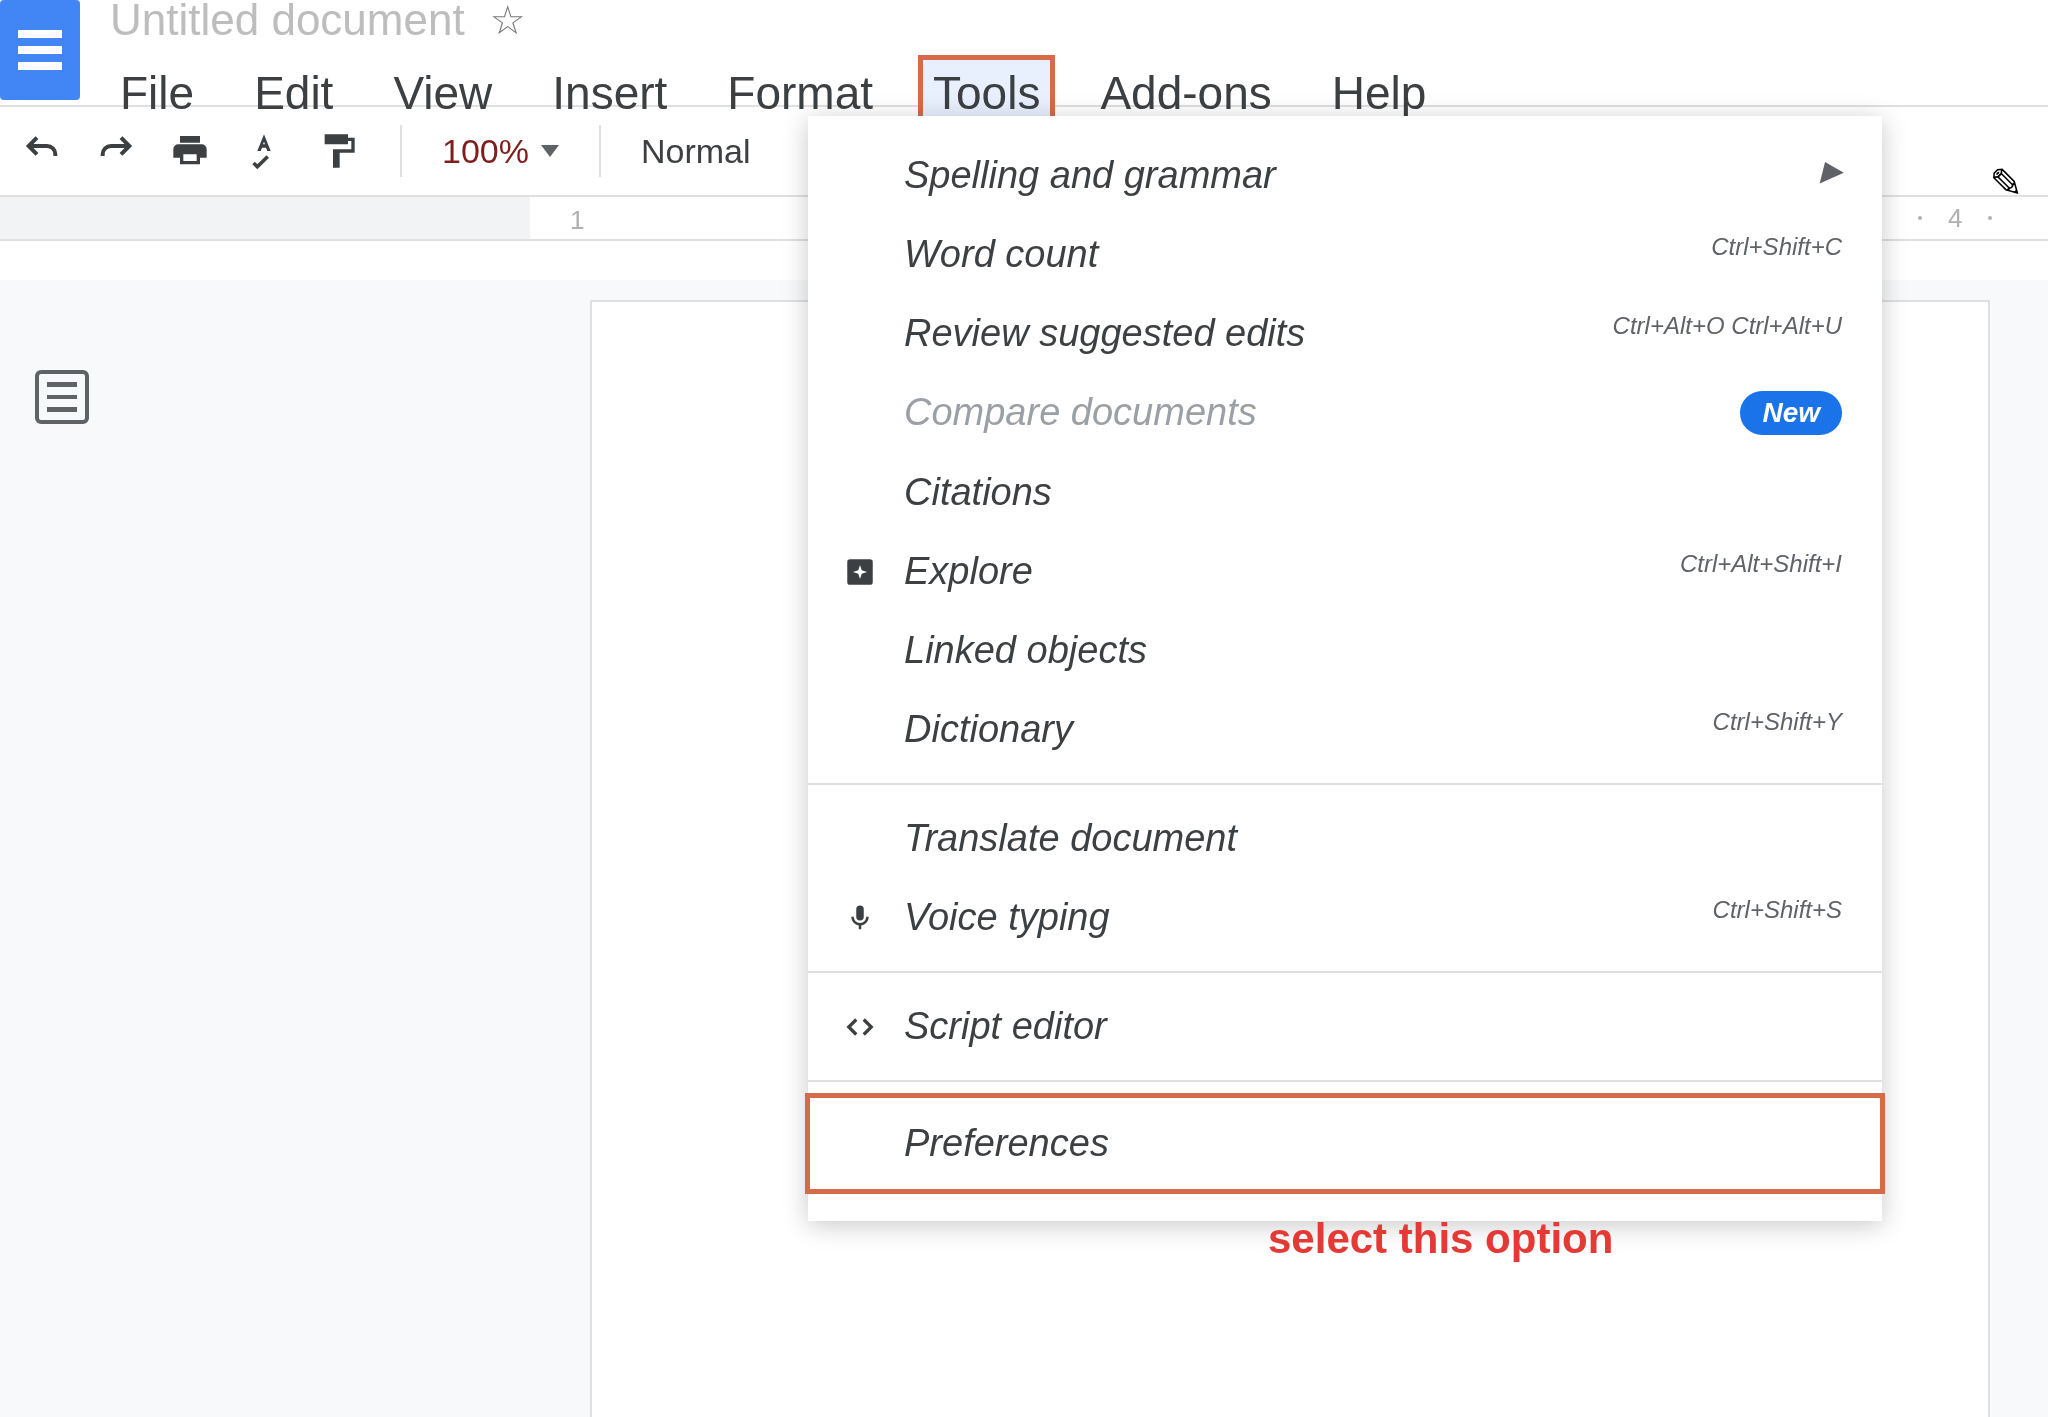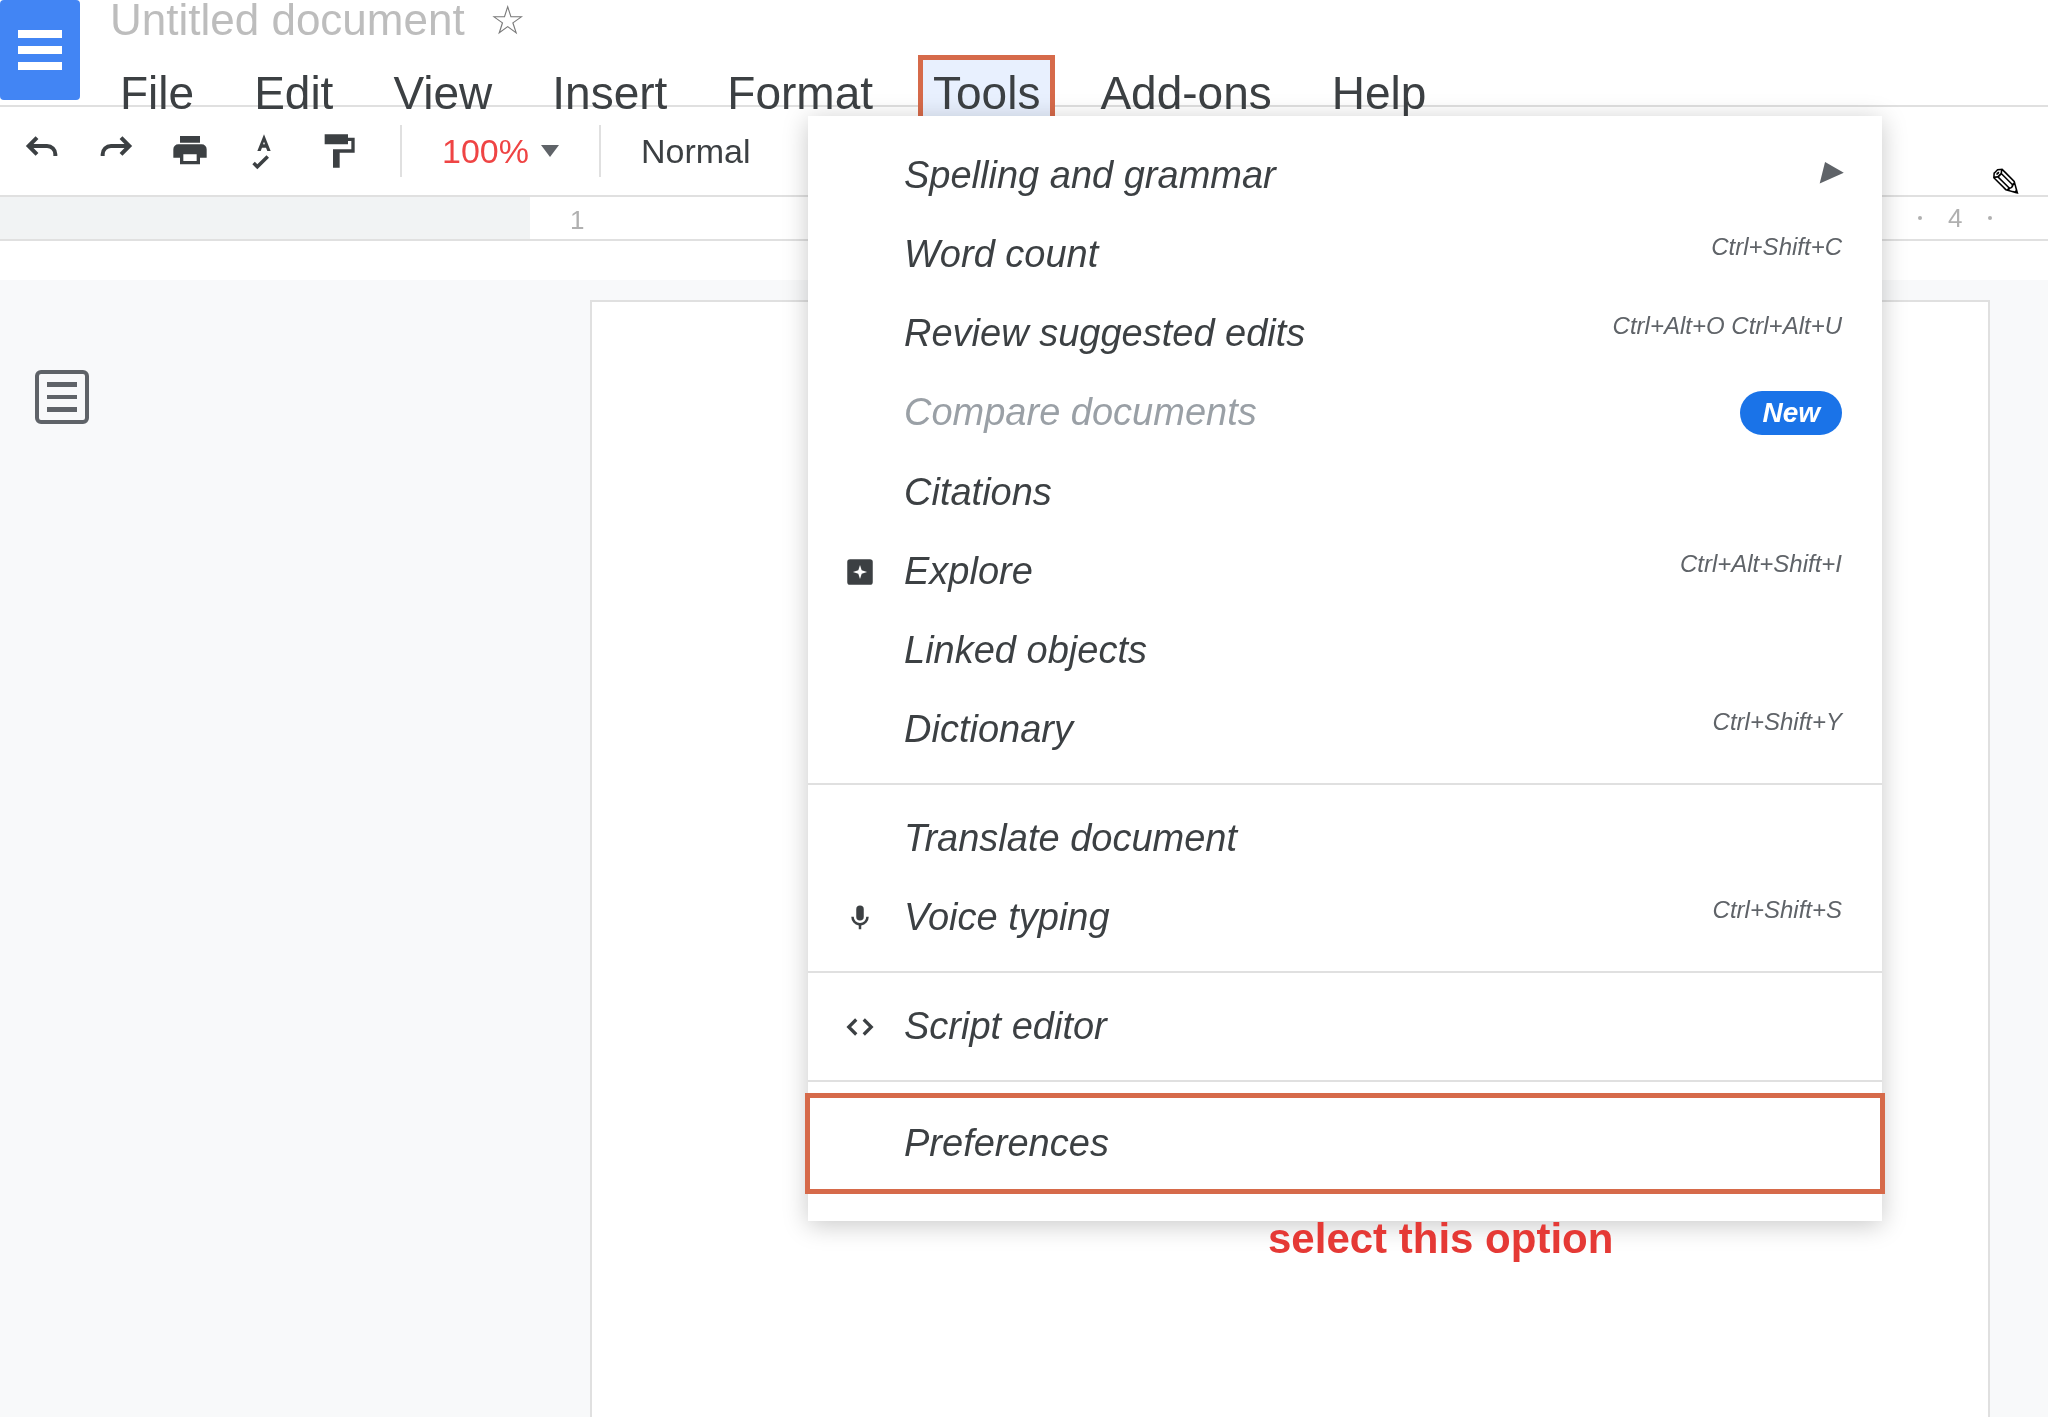--- a/index.html
+++ b/index.html
@@ -27,21 +27,21 @@
   }
 
   
   .toolbar {
     border-top:2px solid #e0e0e0; border-bottom:2px solid #e0e0e0;
     height:92px; display:flex; align-items:center; padding:0 20px; gap:30px;
     font-size:34px; color:#444;
   }
   .tb-btn { width:44px; height:44px; display:flex; align-items:center; justify-content:center; cursor:pointer; }
   .tb-sep { width:2px; height:52px; background:#e0e0e0; margin:0 10px; }
-  .zoom { display:flex; align-items:center; gap:12px; font-size:34px; color:#ef4444; }
+  .zoom { display:flex; align-items:center; gap:12px; font-size:34px; color:#7f1d1d; }
   .style-sel { font-size:34px; color:#3c4043; }
   .pencil { position:absolute; right:25px; top:160px; font-size:40px; cursor:pointer; }
 
   
   .ruler { height:44px; background:#fff; border-bottom:2px solid #e0e0e0; position:relative; font-size:26px; color:#b0b0b0; }
   .ruler-left { position:absolute; left:0; top:0; width:530px; height:100%; background:#f1f3f4; }
   .ruler-num1 { position:absolute; left:570px; top:8px; }
   .ruler-right { position:absolute; right:0; top:0; width:140px; height:100%; display:flex; align-items:center; gap:26px; color:#b0b0b0; padding-left:10px;}
   .ruler-right .num { }
 

